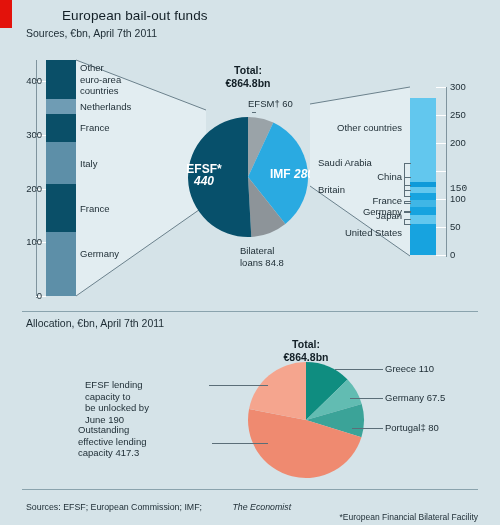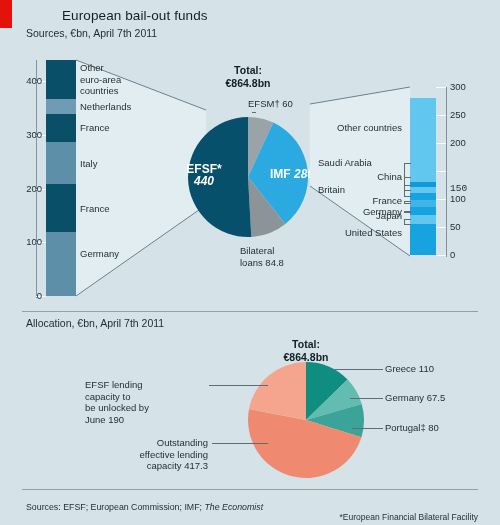--- a/index.html
+++ b/index.html
@@ -27,21 +27,21 @@
 
   
   .bar-seg{position:absolute;}
 
   
   .rule{position:absolute;height:1px;background:#8aa3ad;}
   .rule2{position:absolute;height:1px;background:#8aa3ad;}
 
   
   .src{position:absolute;font-size:8.8px;color:#1c2b33;white-space:pre;}
-  .src .it{font-style:italic;}
+  .src .it{font-style:italic;margin-left:28px;}
   .foot{position:absolute;font-size:8.5px;color:#1c2b33;text-align:right;white-space:pre;line-height:11px;}
 
   
   .pietxt{position:absolute;font-size:12px;font-weight:bold;color:#ffffff;text-align:center;line-height:12px;white-space:pre;}
   .pietxt .v{font-style:italic;font-weight:bold;}
   .total{position:absolute;font-size:10.5px;font-weight:bold;color:#121f26;text-align:center;line-height:13px;white-space:pre;}
 </style>
 </head>
 <body>
 
@@ -170,17 +170,17 @@
       <path d="M 59 59 L 114.72 42.91 A 58 58 0 0 1 114.41 76.14 Z" fill="#3ba398"></path>
       <path d="M 59 59 L 114.41 76.14 A 58 58 0 0 1 2.05 48.03 Z" fill="#ef8a70"></path>
       <path d="M 59 59 L 2.05 48.03 A 58 58 0 0 1 59.00 1.00 Z" fill="#f5a58e"></path>
     </svg>
     <div class="lbl" style="left:385px;top:363px;"><span>Greece </span><span class="i">110</span></div>
     <div class="conn" style="left:335px;top:369px;width:48px;"></div>
     <div class="lbl" style="left:385px;top:392px;"><span>Germany </span><span class="i">67.5</span></div>
     <div class="conn" style="left:350px;top:398px;width:33px;"></div>
     <div class="lbl" style="left:385px;top:422px;"><span>Portugal‡ </span><span class="i">80</span></div>
     <div class="conn" style="left:352px;top:428px;width:31px;"></div>
-    <div class="lbl" style="left:78px;top:437px;width:130px;text-align:right;"><div>Outstanding</div><div>effective lending</div><div><span>capacity </span><span class="i">417.3</span></div></div>
+    <div class="lbl" style="left:78px;top:424px;width:130px;text-align:left;"><div>Outstanding</div><div>effective lending</div><div><span>capacity </span><span class="i">417.3</span></div></div>
     <div class="conn" style="left:212px;top:443px;width:56px;"></div>
     <div class="lbl" style="left:85px;top:379px;width:124px;text-align:left;"><div>EFSF lending</div><div>capacity to</div><div>be unlocked by</div><div><span>June </span><span class="i">190</span></div></div>
     <div class="conn" style="left:209px;top:385px;width:59px;"></div>
   </div>
 
 </body></html>

